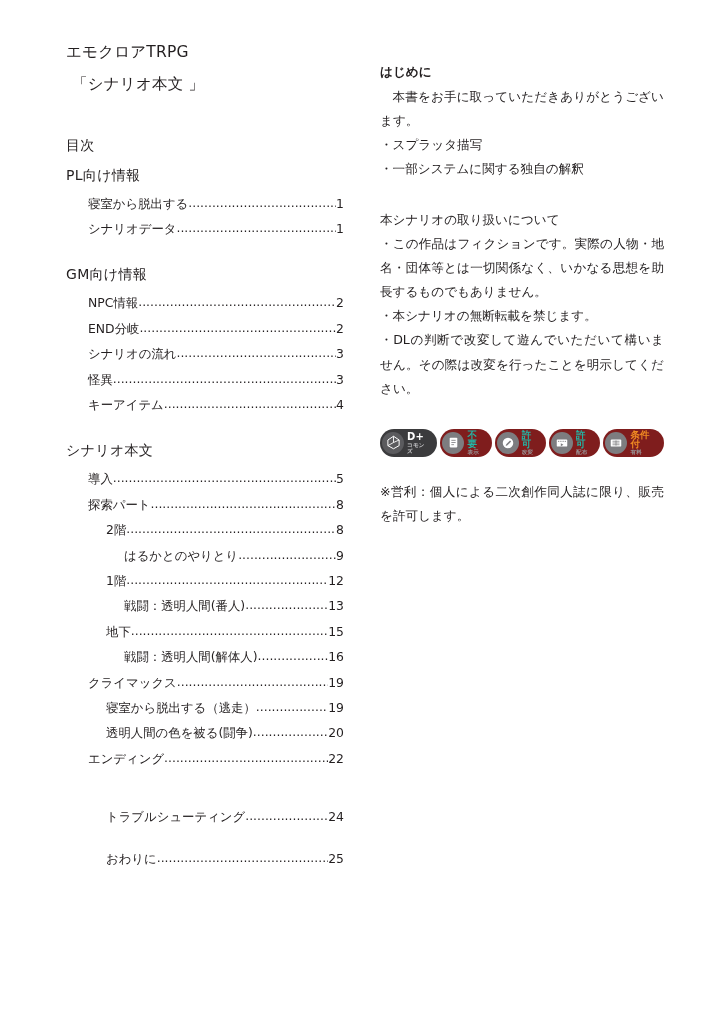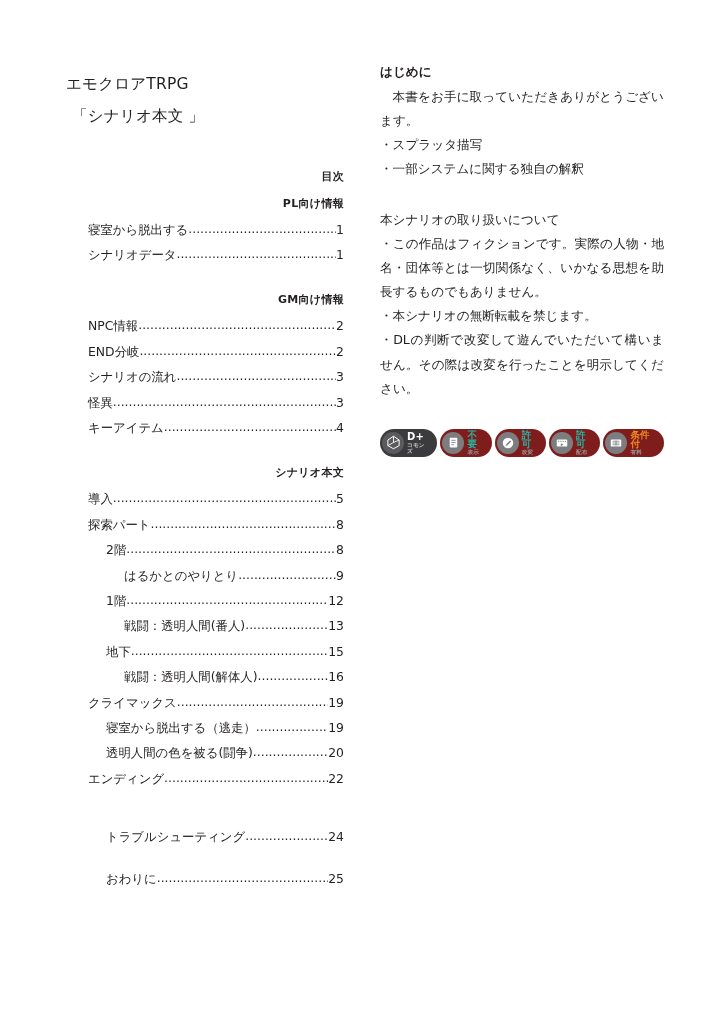--- a/index.html
+++ b/index.html
@@ -17,21 +17,21 @@
   }
   .page {
     position: absolute;
     inset: 0;
     background: #fff;
   }
   
   .col-left {
     position: absolute;
     left: 66px;
-    top: 76px;
+    top: 44px;
     width: 278px;
   }
   .col-right {
     position: absolute;
     left: 380px;
     top: 65px;
     width: 284px;
   }
 
   
@@ -46,25 +46,24 @@
   .doc-subtitle {
     font-size: 15.5px;
     line-height: 1.05;
     margin: 16px 0 0 6px;
     font-weight: 400;
     letter-spacing: .2px;
   }
 
   
   .toc-heading {
-    font-size: 11px;
-    font-weight: bold;
+    font-size: 14px;
+    font-weight: normal;
     margin: 0;
     letter-spacing: .3px;
-    text-align: right;
   }
   .toc-heading.h-mokuji { margin-top: 44px; }
   .toc-heading.h-group  { margin-top: 12px; }
   .toc-heading.h-group-gap { margin-top: 31px; }
 
   .toc-list {
     list-style: none;
     margin: 0;
     padding: 0;
   }
@@ -395,16 +394,17 @@
               <path d="M12 7.5 L12 16.5" stroke="#7d7d80" stroke-width="1.3"></path>
             </svg>
           </span>
           <span class="badge-txt">
             <span class="badge-main" style="color: rgb(240, 138, 34);">条件付</span>
             <span class="badge-sub dim">有料</span>
           </span>
         </div>
       </div>
 
+    <p class="r-para r-gap-sm">※営利：個人による二次創作同人誌に限り、販売を許可します。</p>
 
   </div>
 
 </div>
 
 </body></html>

